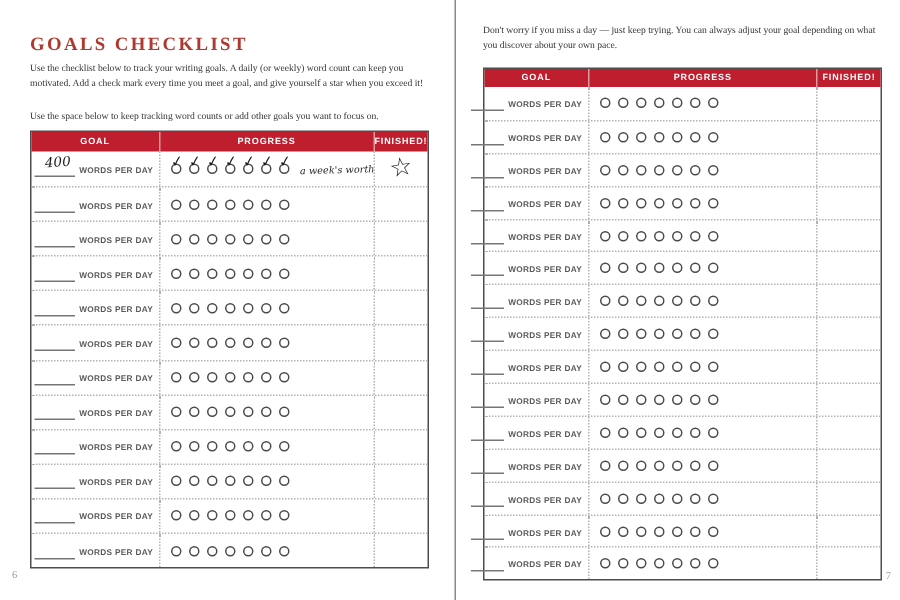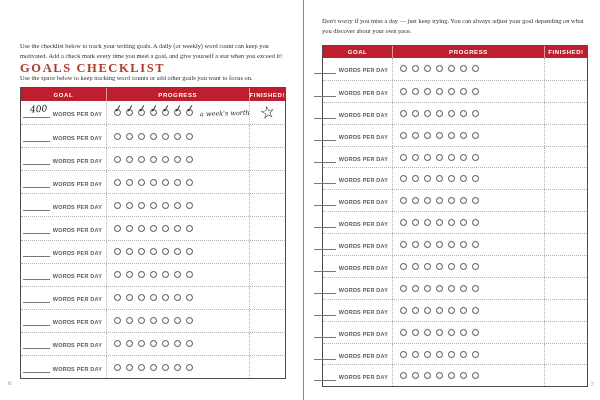--- a/index.html
+++ b/index.html
@@ -10,21 +10,21 @@
   }
   *{box-sizing:border-box;margin:0;padding:0;}
   html,body{width:600px;height:400px;overflow:hidden;background:#ffffff;}
   .spread{position:relative;width:600px;height:400px;background:#fdfdfd;font-family:"Liberation Serif",serif;}
   .page{position:absolute;top:0;height:400px;background:#ffffff;}
   .page.left{left:0;width:303px;}
   .page.right{left:304px;width:296px;}
   .gutter{position:absolute;left:303px;top:0;width:1px;height:400px;background:#8a8a8a;}
 
   .title{position:absolute;left:20px;top:22px;font-family:"Liberation Serif",serif;
-         font-weight:bold;font-size:12.5px;letter-spacing:1.6px;color:var(--title);margin-top:39px;}
+         font-weight:bold;font-size:12.5px;letter-spacing:1.6px;color:var(--title);}
   .intro{position:absolute;font-family:"Liberation Serif",serif;font-size:6.4px;
          line-height:1.5;color:var(--ink);width:267px;}
   .intro.p1{left:20px;top:41px;}
   .intro.p2{left:20px;top:73px;}
   .intro.p3{left:18px;top:16px;}
 
   .pagenum{position:absolute;font-size:7px;color:#9a9a9a;font-family:"Liberation Serif",serif;}
   .pagenum.pn-left{left:8px;top:379px;}
   .pagenum.pn-right{right:6px;top:380px;}
 

